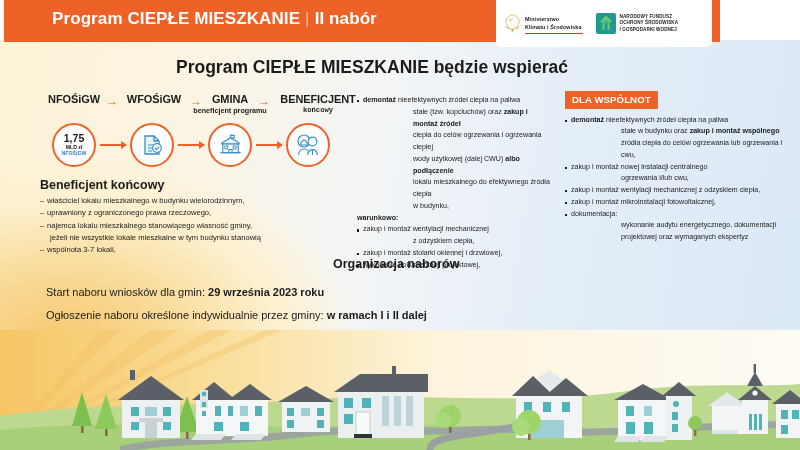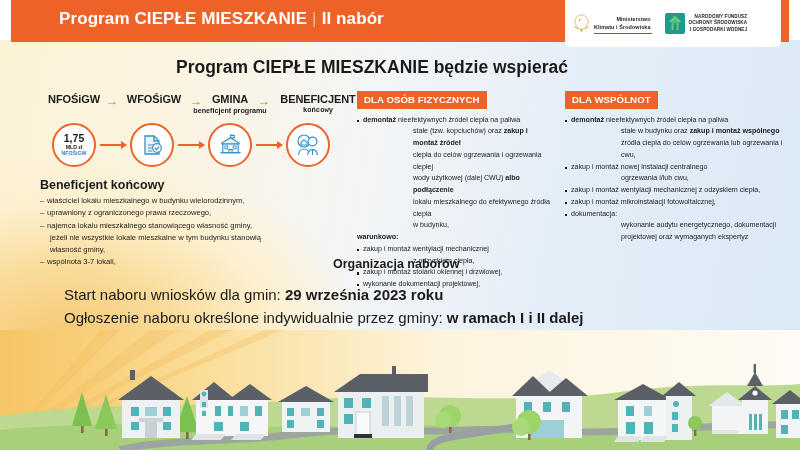--- a/index.html
+++ b/index.html
@@ -25,23 +25,22 @@
       conic-gradient(from 200deg at 40px 330px,
         rgba(247,195,110,.00) 0deg, rgba(247,195,110,.28) 6deg, rgba(247,195,110,.00) 12deg,
         rgba(247,195,110,.00) 18deg, rgba(247,195,110,.26) 25deg, rgba(247,195,110,.00) 32deg,
         rgba(247,195,110,.00) 40deg, rgba(247,195,110,.24) 48deg, rgba(247,195,110,.00) 56deg,
         rgba(247,195,110,.00) 62deg, rgba(247,195,110,.22) 70deg, rgba(247,195,110,.00) 78deg);
     opacity:.75;
   }
 
   
   .header {
-    position:absolute; left:11px; top:0; width:778px; height:42px;
+    position:absolute; left:4px; top:0; width:716px; height:42px;
     background:#ef6227;
-    text-align:right;
   }
   .header-title {
     position:absolute; left:48px; top:9px;
     font-size:17px; font-weight:bold; color:#ffffff;
     letter-spacing:.1px; white-space:nowrap;
   }
   .header-title .sep { color:#f6b89a; font-weight:normal; padding:0 5px; }
   .logo-plate {
     position:absolute; right:8px; top:0; width:216px; height:47px;
     background:#ffffff; border-radius:0 0 5px 5px;
@@ -121,21 +120,21 @@
   .col-body li .cont { display:block; padding-left:2px;margin-left:48px; }
   .col-body .plain { font-size:7.1px; line-height:1.66; color:#1b1b1b; font-weight:bold; }
   b { font-weight:bold; }
 
   
   .org-h {
     position:absolute; left:333px; top:257px;
     font-size:12.5px; font-weight:bold; color:#1b1b1b; white-space:nowrap;
   }
   .org-line {
-    position:absolute; left:64px; font-size:15px; color:#1b1b1b; white-space:nowrap;
+    position:absolute; left:46px; font-size:11px; color:#1b1b1b; white-space:nowrap;
   }
   .org-line.l1 { top:286px; }
   .org-line.l2 { top:309px; }
 
   
   .scene { position:absolute; left:0; bottom:0; width:800px; height:120px; }
   svg { display:block; }
 </style>
 </head>
 <body>
@@ -240,27 +239,26 @@
         </svg>
       </div>
     </div>
   </div>
 
   <div class="benef">
     <div class="benef-h">Beneficjent końcowy</div>
     <ul id="benef-list">
         <li>właściciel lokalu mieszkalnego w budynku wielorodzinnym,</li>
         <li>uprawniony z ograniczonego prawa rzeczowego,</li>
-        <li>najemca lokalu mieszkalnego stanowiącego własność gminy,<span class="cont">jeżeli nie wszystkie lokale mieszkalne w tym budynku stanowią</span><span class="cont">własność gminy,</span></li>
+        <li>najemca lokalu mieszkalnego stanowiącego własność gminy,<span class="cont">jeżeli nie wszystkie lokale mieszkalne w tym budynku stanowią</span></li>
         <li>wspólnota 3-7 lokali,</li>
       </ul>
   </div>
 
   <div class="col-left">
-    <span class="badge">DLA OSÓB FIZYCZNYCH</span>
     <div class="col-body">
       <ul id="ind-list">
           <li><b>demontaż</b> nieefektywnych źródeł ciepła na paliwa<span class="cont">stałe (tzw. kopciuchów) oraz <b>zakup i montaż źródeł</b></span><span class="cont">ciepła do celów ogrzewania i ogrzewania ciepłej</span><span class="cont">wody użytkowej (dalej CWU) <b>albo podłączenie</b></span><span class="cont">lokalu mieszkalnego do efektywnego źródła ciepła</span><span class="cont">w budynku,</span></li>
         </ul>
       <div class="plain">warunkowo:</div>
       <ul id="ind-cond">
           <li>zakup i montaż wentylacji mechanicznej<span class="cont">z odzyskiem ciepła,</span></li>
           <li>zakup i montaż stolarki okiennej i drzwiowej,</li>
           <li>wykonanie dokumentacji projektowej,</li>
         </ul>

